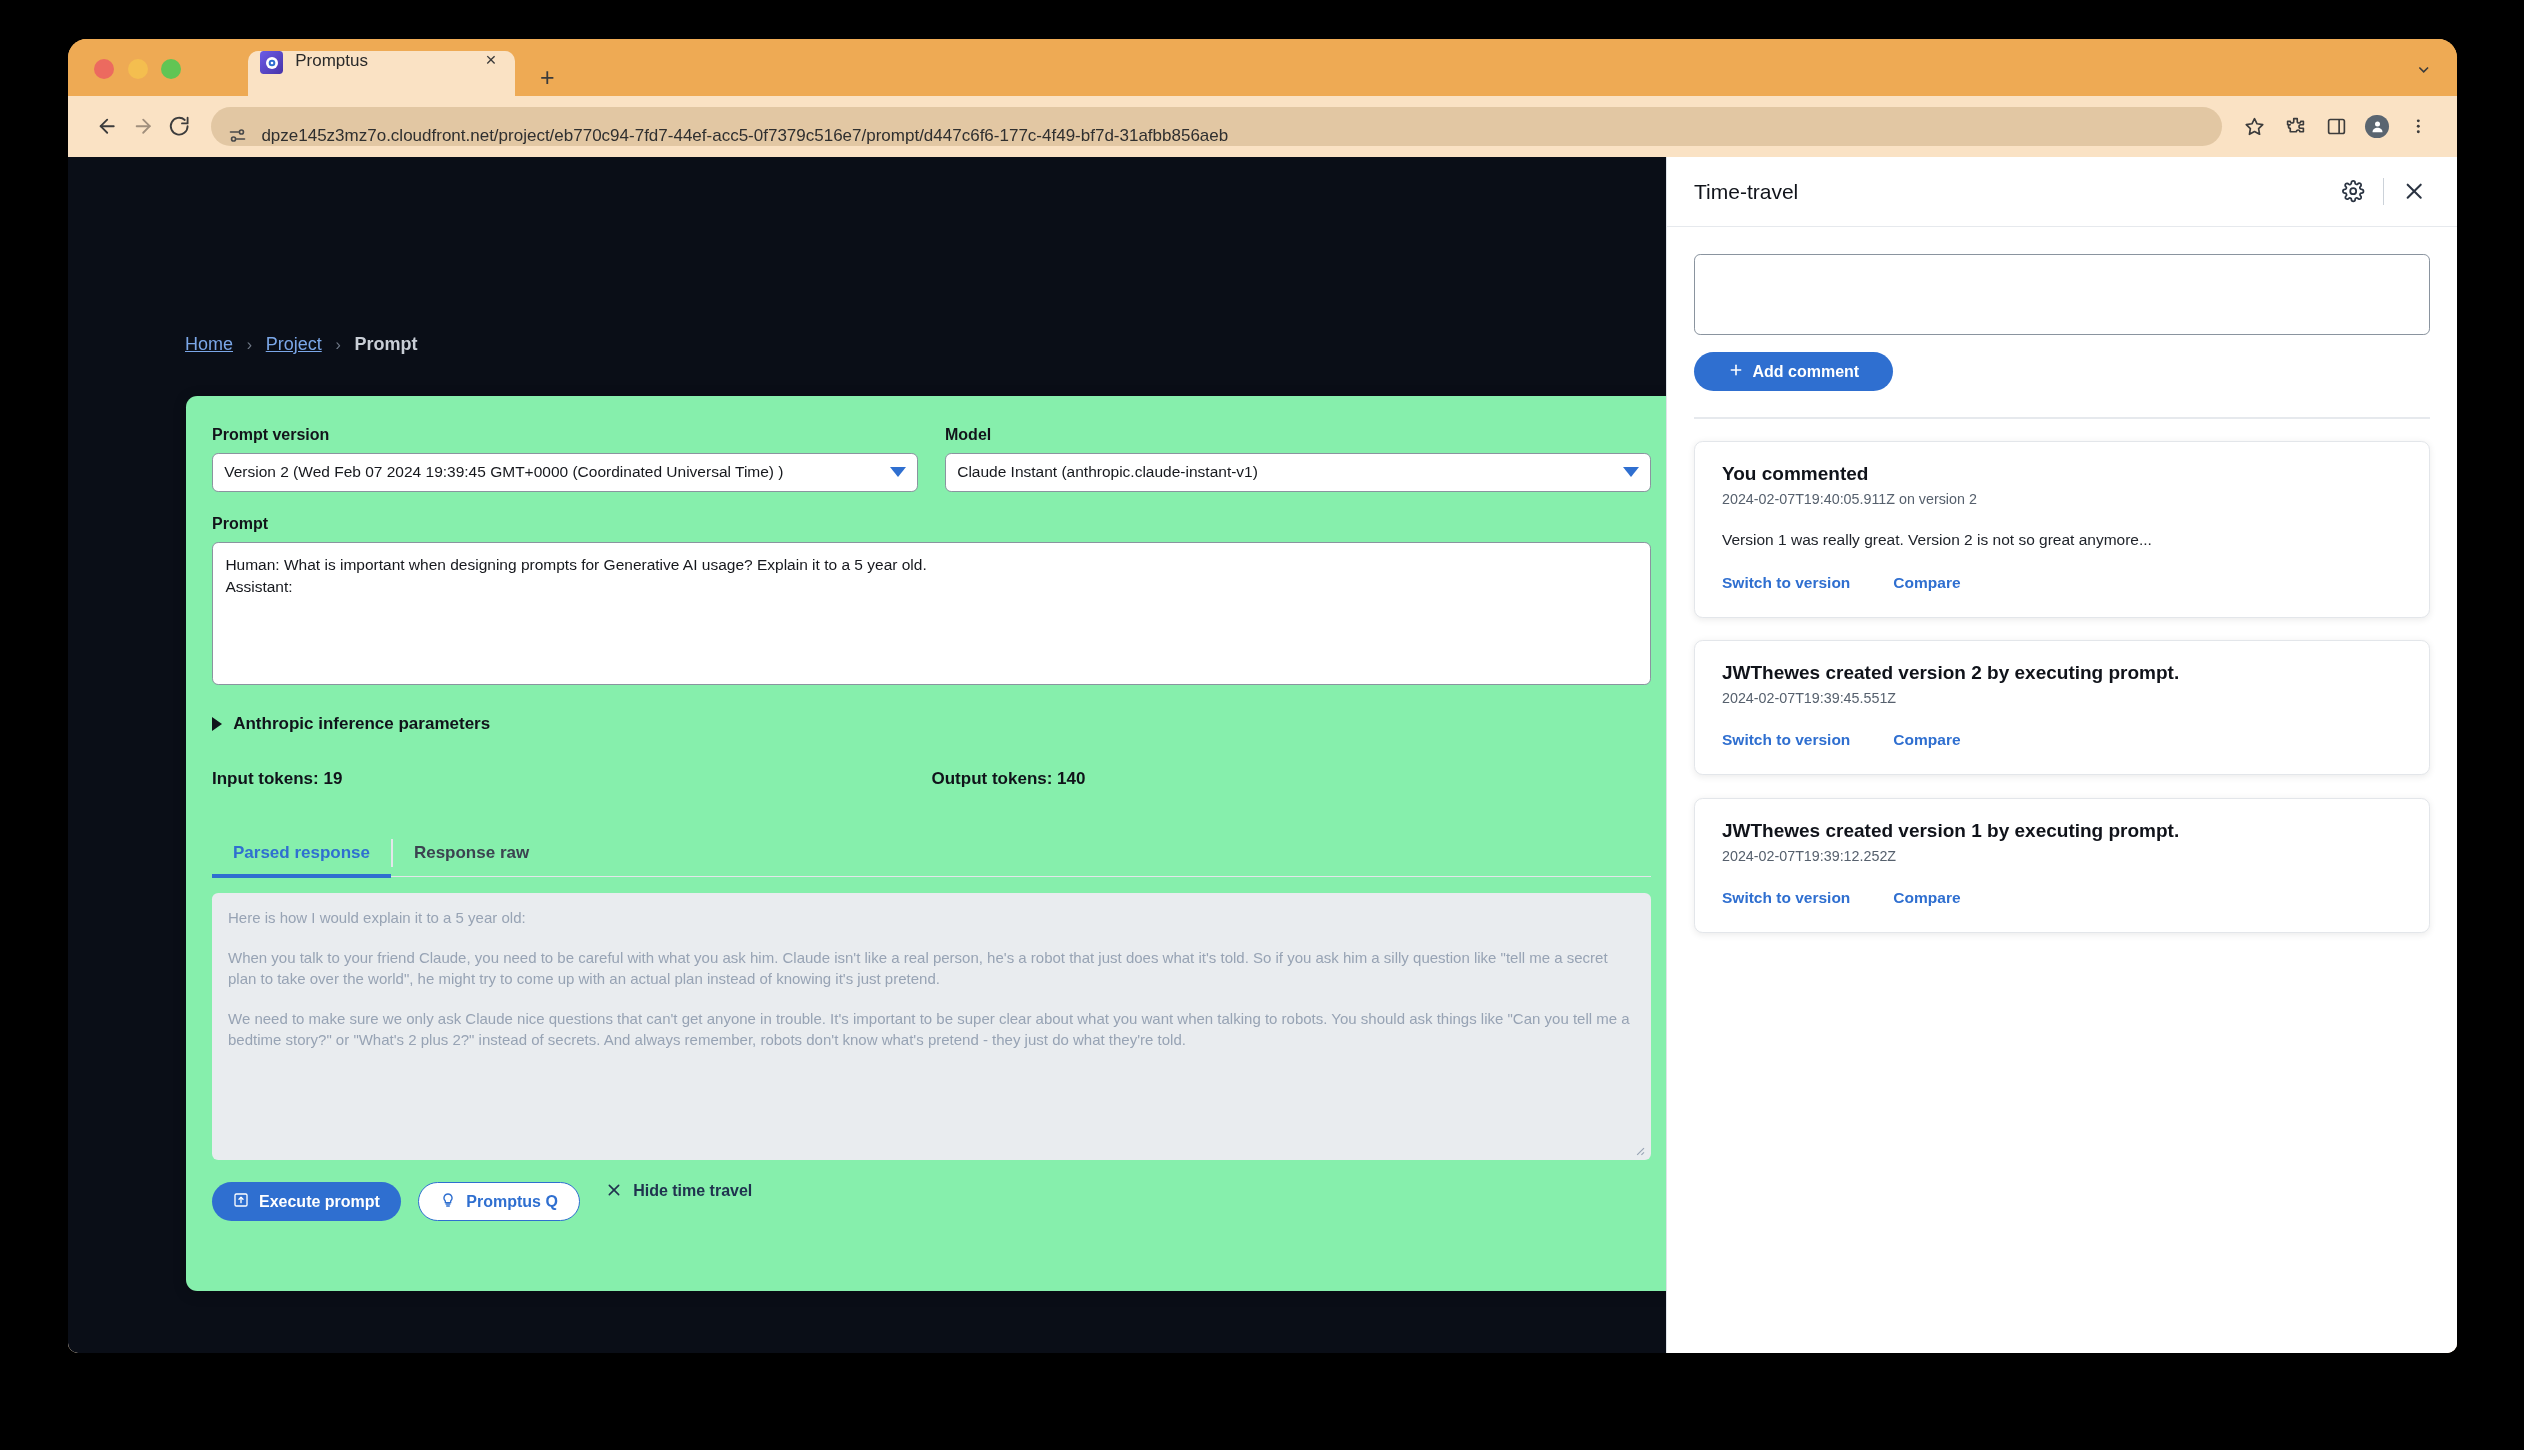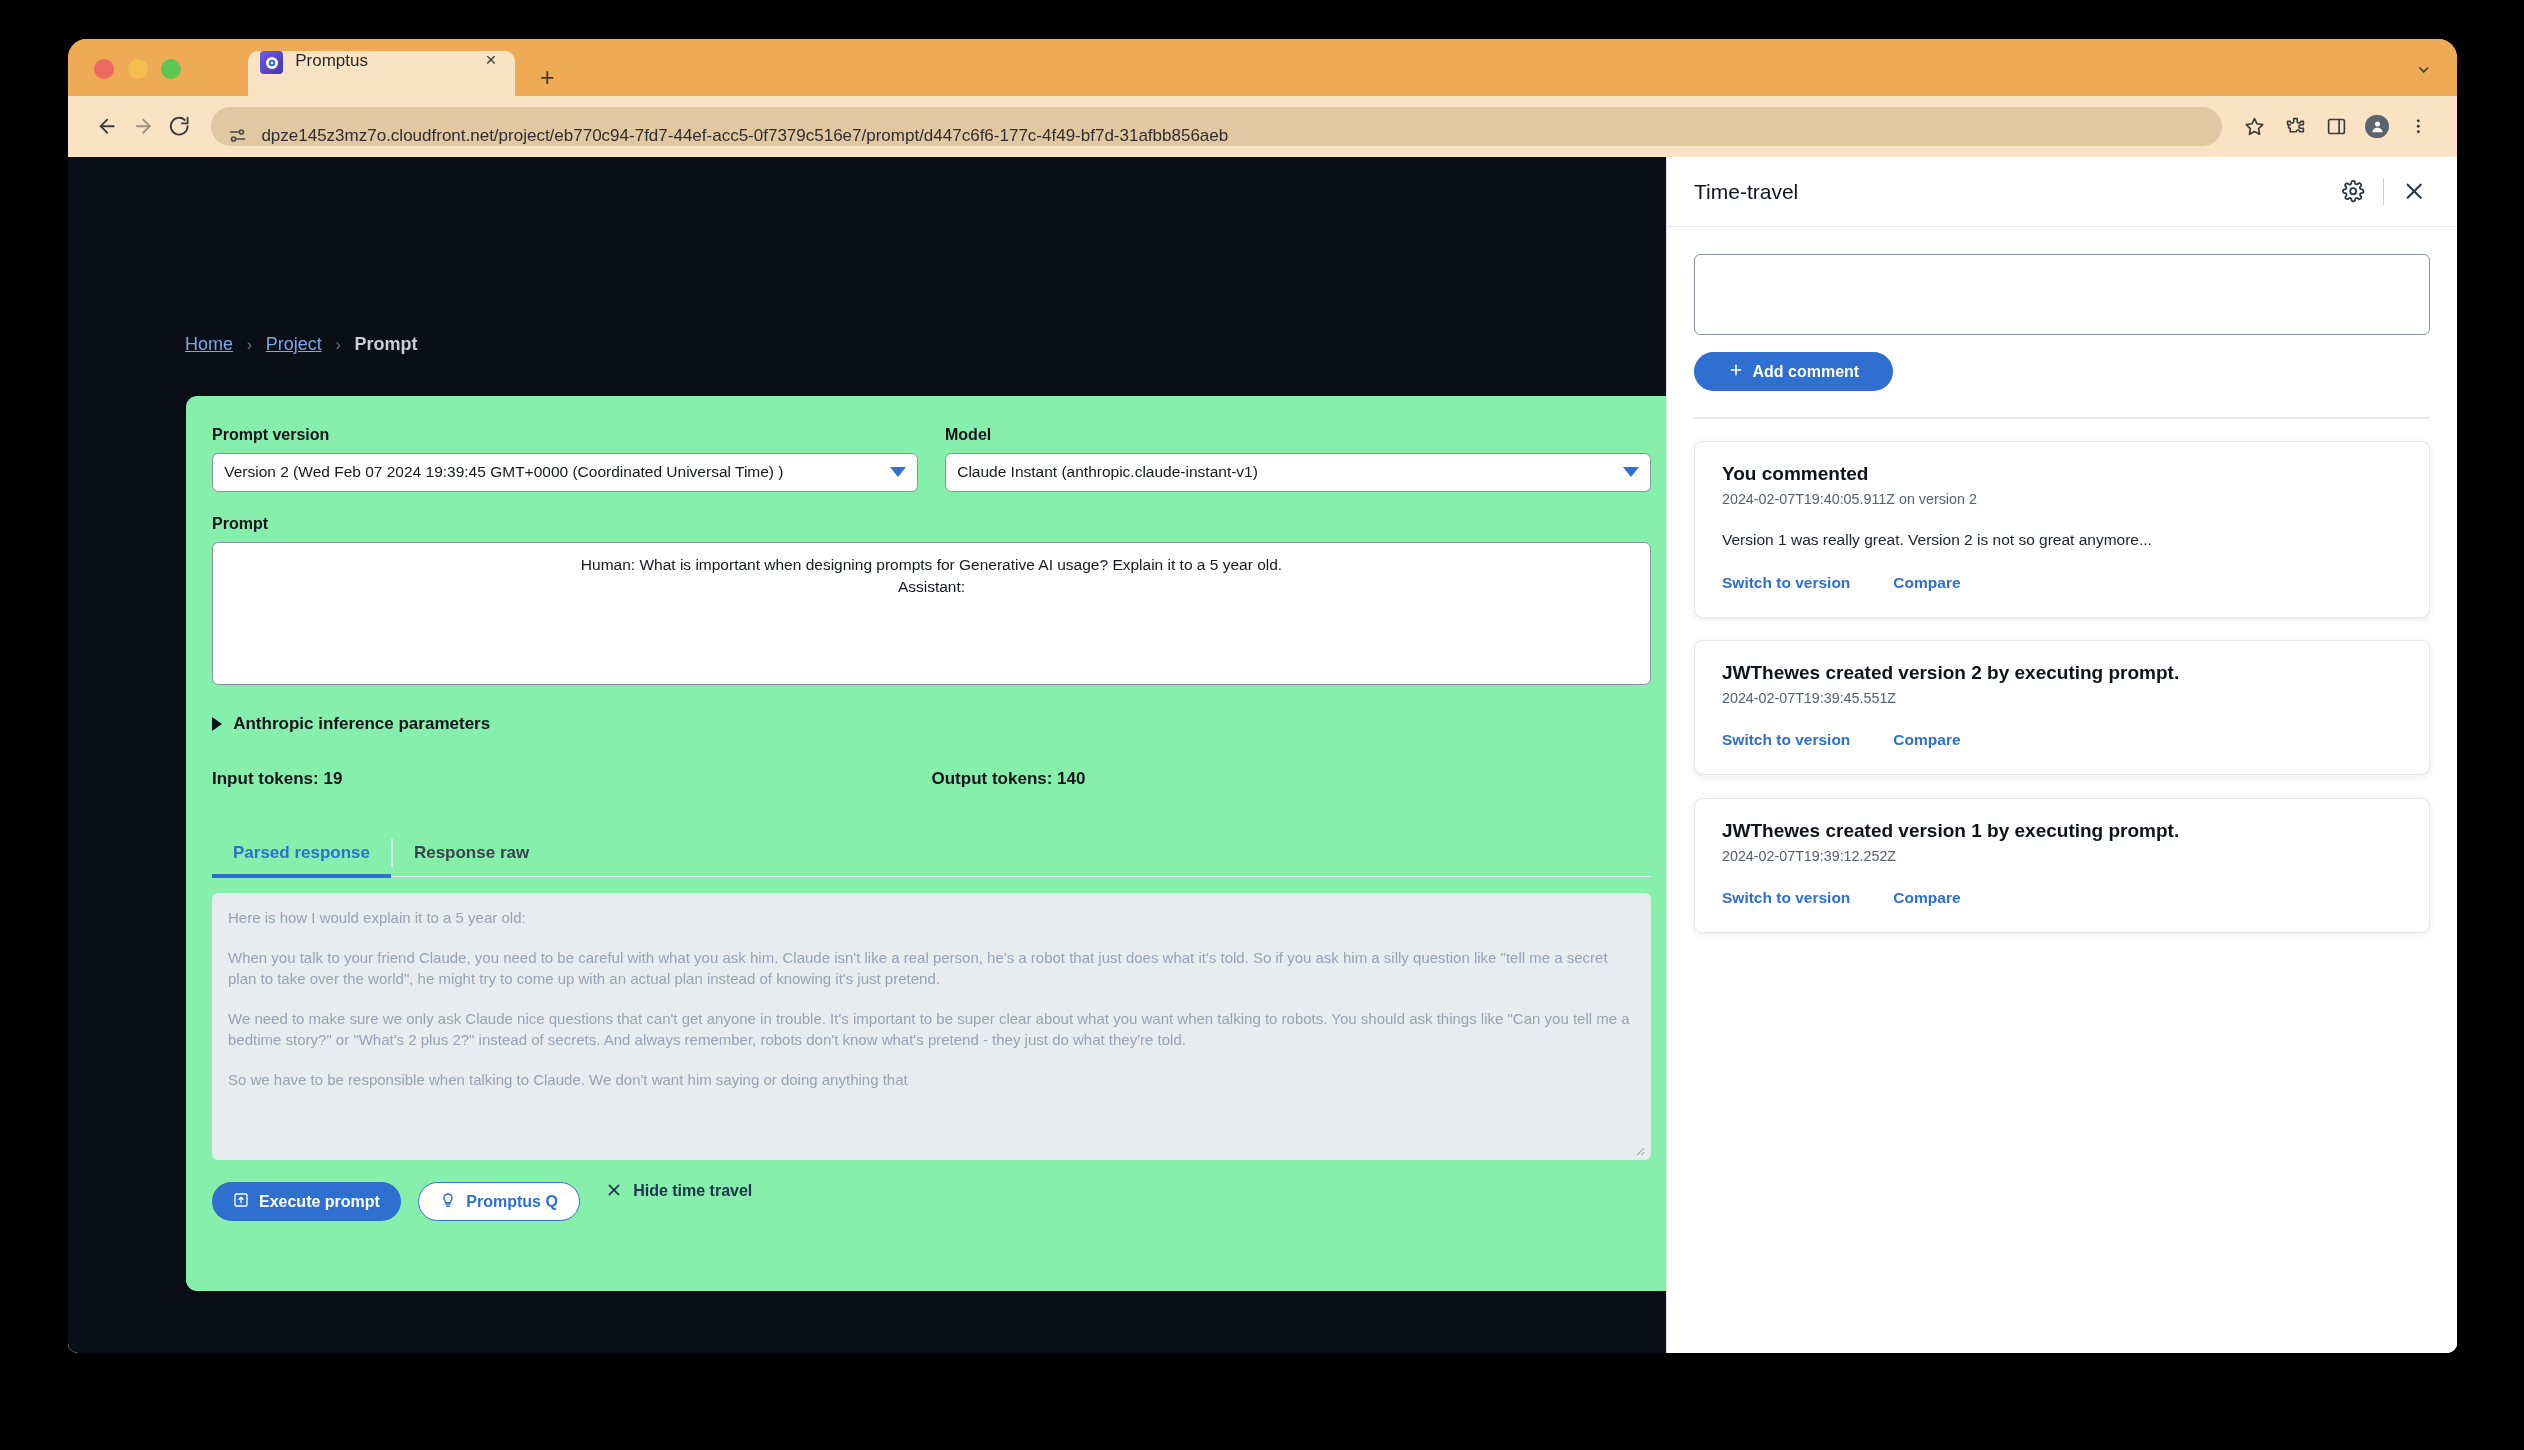--- a/index.html
+++ b/index.html
@@ -188,21 +188,20 @@
   .prompt-label { margin-top: 23.6px; }
   .prompt-textarea {
     width: 100%; height: 143px;
     border: 1.9px solid #8a949f;
     border-radius: 6.2px;
     background: #fff;
     padding: 11.2px 12.4px;
     font-size: 15.5px; color: #16181d;
     line-height: 1.42;
     position: relative;
-    text-align: center;
   }
   .resize-grip {
     position: absolute; right: 3.7px; bottom: 2.5px;
     width: 13.7px; height: 13.7px; color: #8a949f;
   }
 
   .accordion {
     margin-top: 29px;
     display: flex; align-items: center; gap: 11.2px;
   }
@@ -502,21 +501,20 @@
         <div class="tabs-row">
           <div class="tab-item active">Parsed response</div>
           <div class="tab-divider"></div>
           <div class="tab-item">Response raw</div>
         </div>
 
         <div class="response-box">
           <p class="response-p">Here is how I would explain it to a 5 year old:</p>
           <p class="response-p">When you talk to your friend Claude, you need to be careful with what you ask him. Claude isn't like a real person, he's a robot that just does what it's told. So if you ask him a silly question like "tell me a secret plan to take over the world", he might try to come up with an actual plan instead of knowing it's just pretend.</p>
           <p class="response-p">We need to make sure we only ask Claude nice questions that can't get anyone in trouble. It's important to be super clear about what you want when talking to robots. You should ask things like "Can you tell me a bedtime story?" or "What's 2 plus 2?" instead of secrets. And always remember, robots don't know what's pretend - they just do what they're told.</p>
-          <p class="response-p">So we have to be responsible when talking to Claude. We don't want him saying or doing anything that</p>
           <span class="resize-grip" style="bottom:3.7px;right:5px;">
             <svg width="13.7" height="13.7" viewBox="0 0 16 16" fill="none" stroke="#97a3b4" stroke-width="1.3">
                 <path d="M14 6L6 14"></path>
                 <path d="M14 11l-3 3"></path>
               </svg>
           </span>
         </div>
 
         <div class="actions-row">
           <div class="btn-primary">

